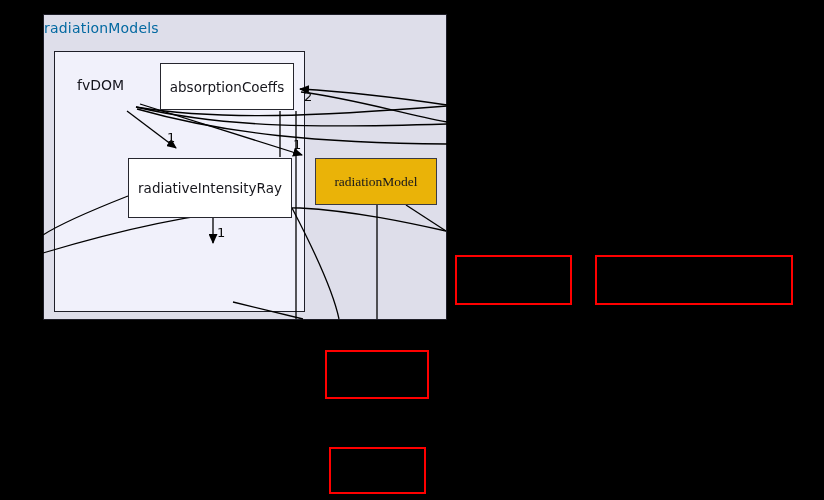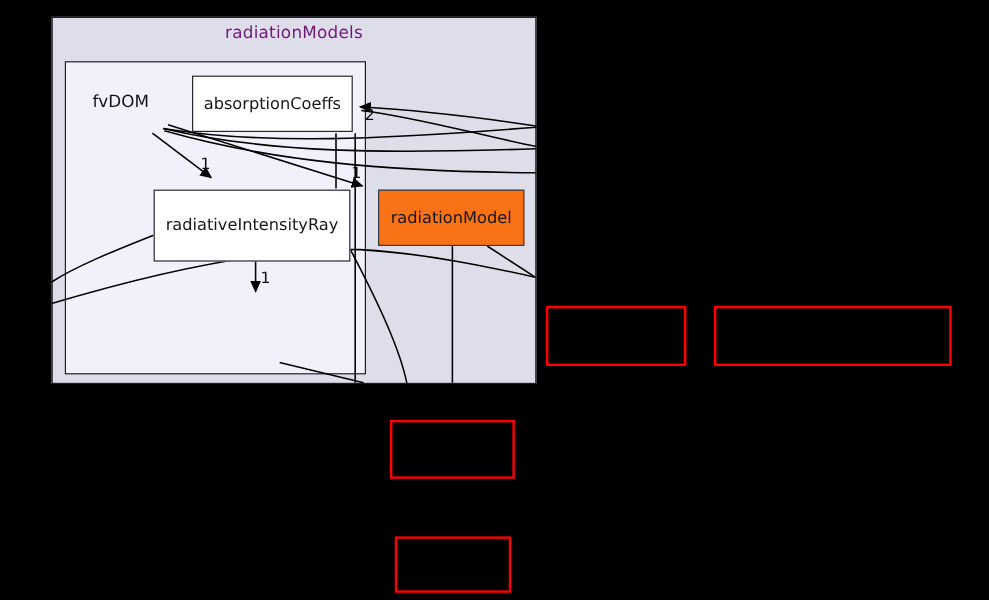--- a/index.html
+++ b/index.html
@@ -10,33 +10,33 @@
   .cluster{position:absolute;box-sizing:border-box;}
   .cluster-outer{
     left:43px;top:14px;width:404px;height:306px;
     background:#dedeea;border:1.5px solid #1e1e28;
   }
   .cluster-inner{
     left:54px;top:51px;width:251px;height:261px;
     background:#f1f1fb;border:1.5px solid #1e1e28;text-align:center;
   }
   .cluster-title{
-    position:absolute;left:0;top:5px;width:100%;text-align:center;
-    font-size:14px;color:#701a75;letter-spacing:.2px;
+    position:absolute;left:0;top:5px;width:100%;
+    font-size:14px;color:#0369a1;letter-spacing:.2px;
   }
   .inner-title{
     position:absolute;left:22px;top:25px;font-size:14px;color:#14141c;
   }
   .edges{position:absolute;left:0;top:0;width:824px;height:500px;}
   .node{
     position:absolute;box-sizing:border-box;background:#fff;
     border:1.4px solid #26262e;display:flex;align-items:center;justify-content:center;
     font-size:13.5px;white-space:nowrap;color:#16161c;
   }
-  .node-dir{background:#f97316;border-color:#3a3a42;}
+  .node-dir{background:#eab308;border-color:#3a3a42;font-family:Liberation Serif, serif;}
   .ext-box{
     position:absolute;box-sizing:border-box;background:#000;
     border:2px solid #ff0000;
   }
   .edge-label{
     position:absolute;font-size:13px;color:#0a0a0a;line-height:13px;
   }
 </style>
 </head>
 <body>

